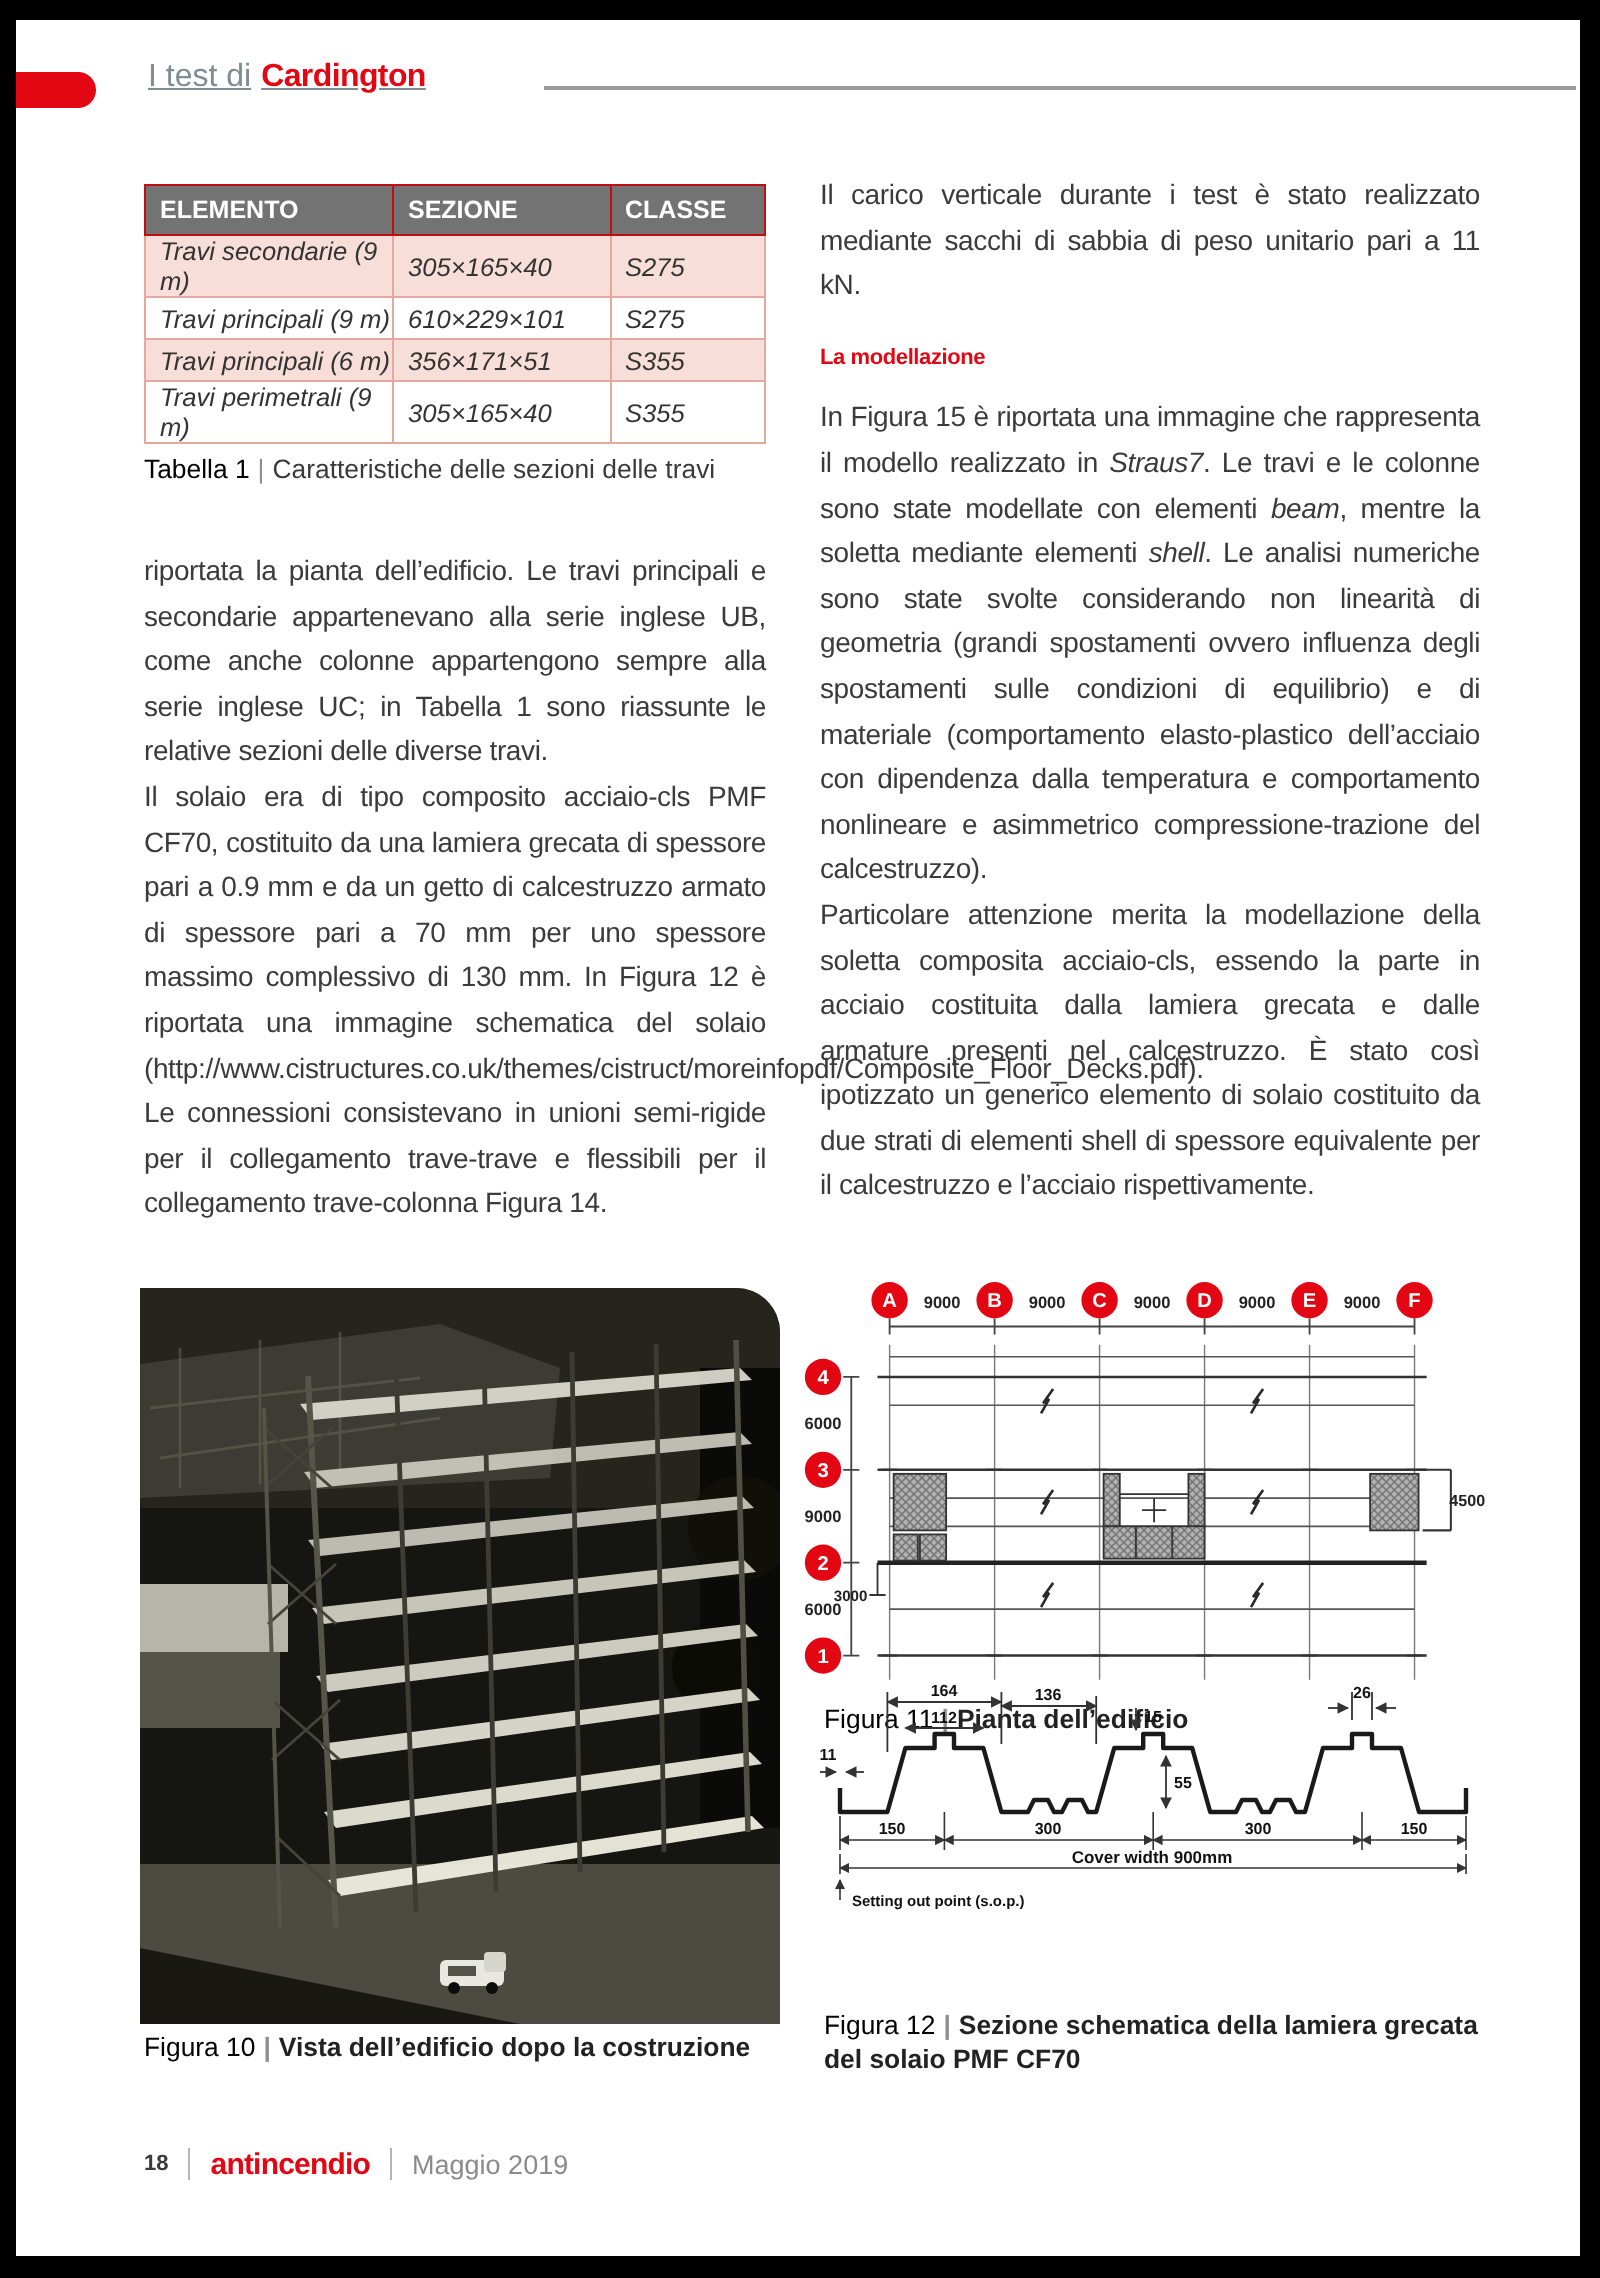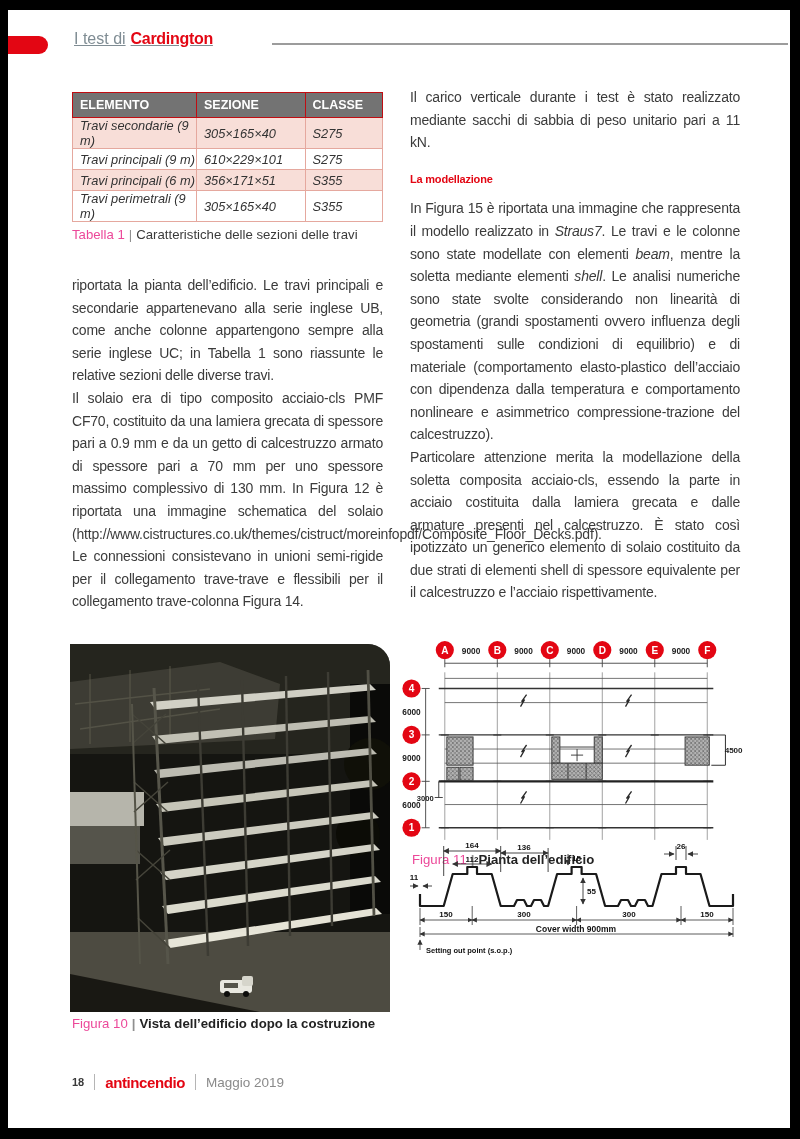--- a/index.html
+++ b/index.html
@@ -19,21 +19,21 @@
   .col-right{position:absolute;left:402px;top:76px;width:330px;}
 
   
   table.sections{width:311px;border-collapse:collapse;font-size:12.5px;color:#333;
                  border:1px solid #d23a33;}
   table.sections th{background:#737373;color:#fff;font-weight:bold;text-align:left;
                     height:24px;padding:0 0 0 7px;font-size:12.5px;border:1px solid #c00d12;}
   table.sections td{height:20px;padding:0 0 0 7px;border:1px solid #e5a89e;font-size:12.8px;font-style:italic;}
   tr.tint td{background:#f8ded8;}
   .tbl-caption{margin-top:5px;font-size:13.2px;color:#3a3a3a;}
-  .cap-red{color:#ec4899;}
+  .cap-red{color:#000000;}
   .cap-pipe{color:#8f8f8f;padding:0 4px;}
 
   
   .bodytext{margin-top:32px;width:311px;font-size:14px;line-height:22.6px;color:#3b3b3b;
             text-align:justify;letter-spacing:-0.2px;}
   .bodytext p{margin:0;}
   .bodytext em{font-style:italic;}
   .col-right .bodytext{margin-top:0;width:330px;}
   h2.section{margin:14px 0 7px 0;font-size:11px;color:#e30613;font-weight:bold;letter-spacing:-0.2px;}
 
@@ -336,20 +336,24 @@
         <g font-size="8" font-weight="bold" fill="#111" text-anchor="middle">
           <text x="40" y="83">150</text>
           <text x="118" y="83">300</text>
           <text x="223" y="83">300</text>
           <text x="301" y="83">150</text>
           <text x="170" y="97.5" font-size="8.5">Cover width 900mm</text>
         </g>
         <text x="20" y="119" font-size="7.5" font-weight="bold" fill="#111" text-anchor="start">Setting out point (s.o.p.)</text>
       </svg>
     </div>
+    <div class="figcap fig12cap">
+      <span class="cap-red">Figura 12</span><span class="cap-pipe">|</span><span>Sezione schematica della lamiera grecata</span><br>
+      <span>del solaio PMF CF70</span>
+    </div>
 
     <div class="footer">
       <span class="pg">18</span>
       <span class="bar"></span>
       <span class="brand">antincendio</span>
       <span class="bar"></span>
       <span class="issue">Maggio 2019</span>
     </div>
 
   </div>

